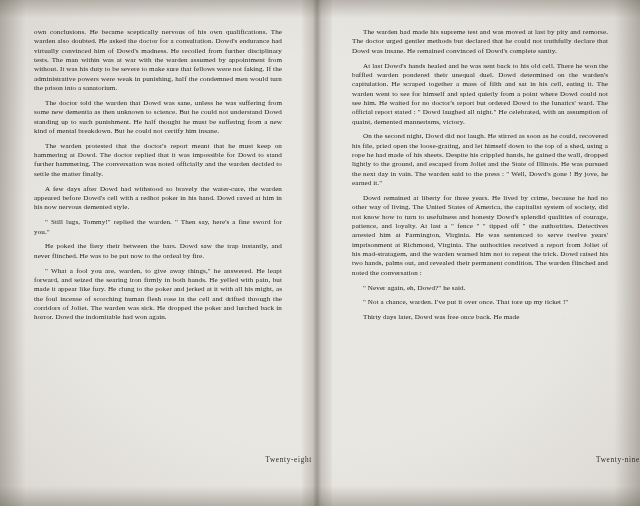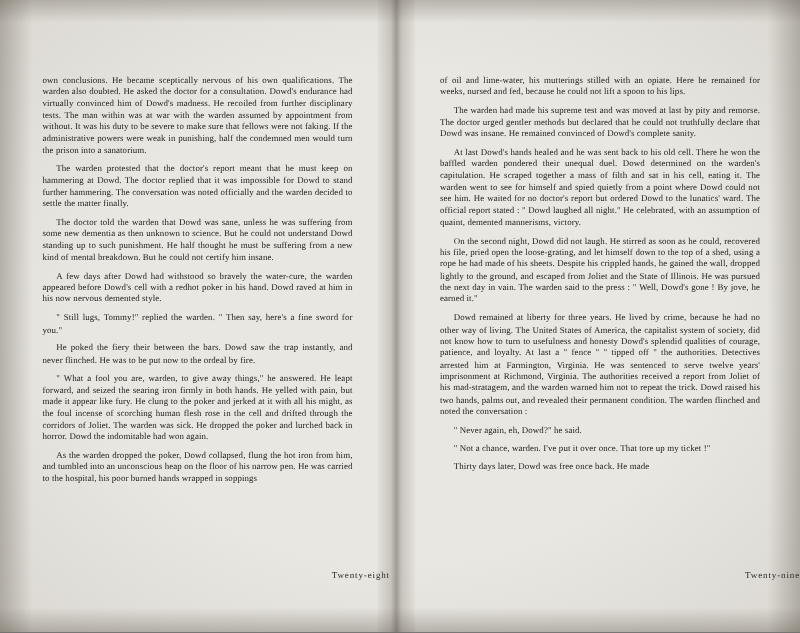--- a/index.html
+++ b/index.html
@@ -75,21 +75,20 @@
   }
 
   .textblock {
     font-family: "Liberation Serif", serif;
     font-size: 7.1px;
     line-height: 9.35px;
     color: #262320;
     text-align: justify;
     text-justify: inter-word;
     letter-spacing: 0.08px;
-    margin-top: 32px;
   }
   .textblock p {
     margin: 0 0 5.5px 0;
     text-indent: 11px;
   }
   .textblock p.noindent {
     text-indent: 0;
   }
 
   .folio {
@@ -122,36 +121,34 @@
   }
 </style>
 </head>
 <body>
 
 <div class="spread">
 
   <div class="page page-left">
     <div class="textblock">
       <p class="noindent">own conclusions. He became sceptically nervous of his own qualifications. The warden also doubted. He asked the doctor for a consultation. Dowd's endurance had virtually convinced him of Dowd's madness. He recoiled from further disciplinary tests. The man within was at war with the warden assumed by appointment from without. It was his duty to be severe to make sure that fellows were not faking. If the administrative powers were weak in punishing, half the condemned men would turn the prison into a sanatorium.</p>
+      <p>The doctor told the warden that Dowd was sane, unless he was suffering from some new dementia as then unknown to science. But he could not understand Dowd standing up to such punishment. He half thought he must be suffering from a new kind of mental breakdown. But he could not certify him insane.</p>
       <p>The warden protested that the doctor's report meant that he must keep on hammering at Dowd. The doctor replied that it was impossible for Dowd to stand further hammering. The conversation was noted officially and the warden decided to settle the matter finally.</p>
-      <p>The doctor told the warden that Dowd was sane, unless he was suffering from some new dementia as then unknown to science. But he could not understand Dowd standing up to such punishment. He half thought he must be suffering from a new kind of mental breakdown. But he could not certify him insane.</p>
       <p>A few days after Dowd had withstood so bravely the water-cure, the warden appeared before Dowd's cell with a redhot poker in his hand. Dowd raved at him in his now nervous demented style.</p>
       <p>" Still lugs, Tommy!" replied the warden. " Then say, here's a fine sword for you."</p>
       <p>He poked the fiery their between the bars. Dowd saw the trap instantly, and never flinched. He was to be put now to the ordeal by fire.</p>
       <p>" What a fool you are, warden, to give away things," he answered. He leapt forward, and seized the searing iron firmly in both hands. He yelled with pain, but made it appear like fury. He clung to the poker and jerked at it with all his might, as the foul incense of scorching human flesh rose in the cell and drifted through the corridors of Joliet. The warden was sick. He dropped the poker and lurched back in horror. Dowd the indomitable had won again.</p>
-      <p>As the warden dropped the poker, Dowd collapsed, flung the hot iron from him, and tumbled into an unconscious heap on the floor of his narrow pen. He was carried to the hospital, his poor burned hands wrapped in soppings</p>
     </div>
     <div class="folio">
       <span class="folio-inner">Twenty-eight</span>
     </div>
   </div>
 
   <div class="page page-right">
     <div class="textblock">
-      <p class="noindent">of oil and lime-water, his mutterings stilled with an opiate. Here he remained for weeks, nursed and fed, because he could not lift a spoon to his lips.</p>
       <p>The warden had made his supreme test and was moved at last by pity and remorse. The doctor urged gentler methods but declared that he could not truthfully declare that Dowd was insane. He remained convinced of Dowd's complete sanity.</p>
       <p>At last Dowd's hands healed and he was sent back to his old cell. There he won the baffled warden pondered their unequal duel. Dowd determined on the warden's capitulation. He scraped together a mass of filth and sat in his cell, eating it. The warden went to see for himself and spied quietly from a point where Dowd could not see him. He waited for no doctor's report but ordered Dowd to the lunatics' ward. The official report stated : " Dowd laughed all night." He celebrated, with an assumption of quaint, demented mannerisms, victory.</p>
       <p>On the second night, Dowd did not laugh. He stirred as soon as he could, recovered his file, pried open the loose-grating, and let himself down to the top of a shed, using a rope he had made of his sheets. Despite his crippled hands, he gained the wall, dropped lightly to the ground, and escaped from Joliet and the State of Illinois. He was pursued the next day in vain. The warden said to the press : " Well, Dowd's gone ! By jove, he earned it."</p>
       <p>Dowd remained at liberty for three years. He lived by crime, because he had no other way of living. The United States of America, the capitalist system of society, did not know how to turn to usefulness and honesty Dowd's splendid qualities of courage, patience, and loyalty. At last a " fence " " tipped off " the authorities. Detectives arrested him at Farmington, Virginia. He was sentenced to serve twelve years' imprisonment at Richmond, Virginia. The authorities received a report from Joliet of his mad-stratagem, and the warden warned him not to repeat the trick. Dowd raised his two hands, palms out, and revealed their permanent condition. The warden flinched and noted the conversation :</p>
       <p>" Never again, eh, Dowd?" he said.</p>
       <p>" Not a chance, warden. I've put it over once. That tore up my ticket !"</p>
       <p>Thirty days later, Dowd was free once back. He made</p>
     </div>
     <div class="folio">
       <span class="folio-inner">Twenty-nine</span>

